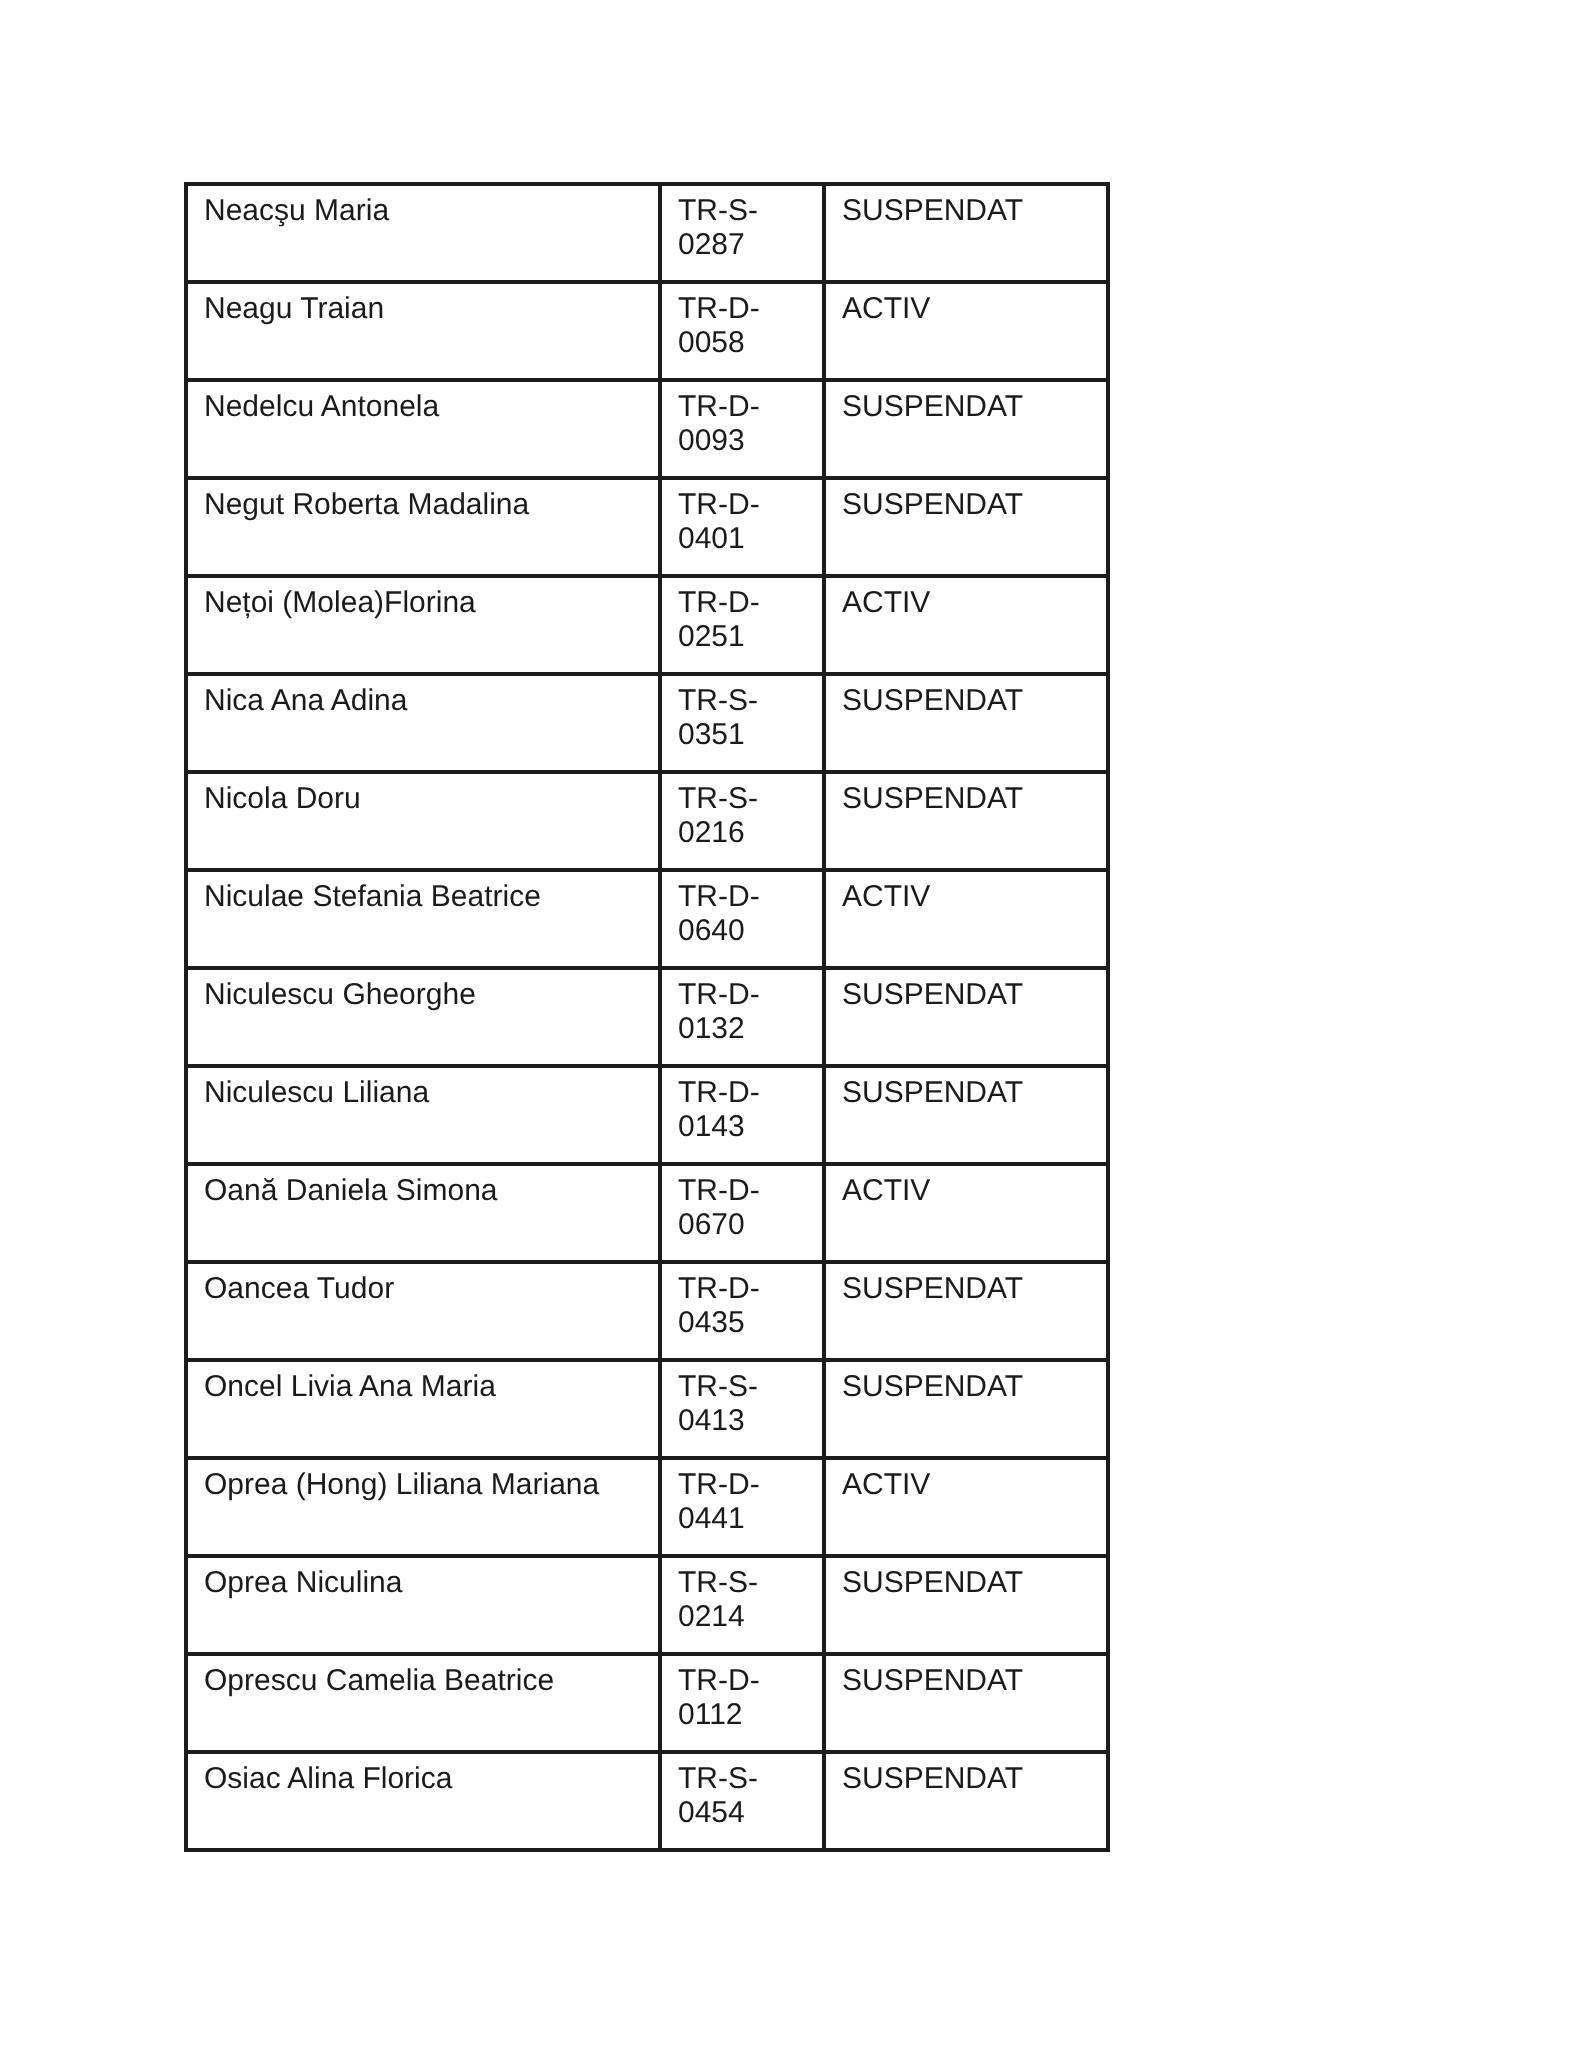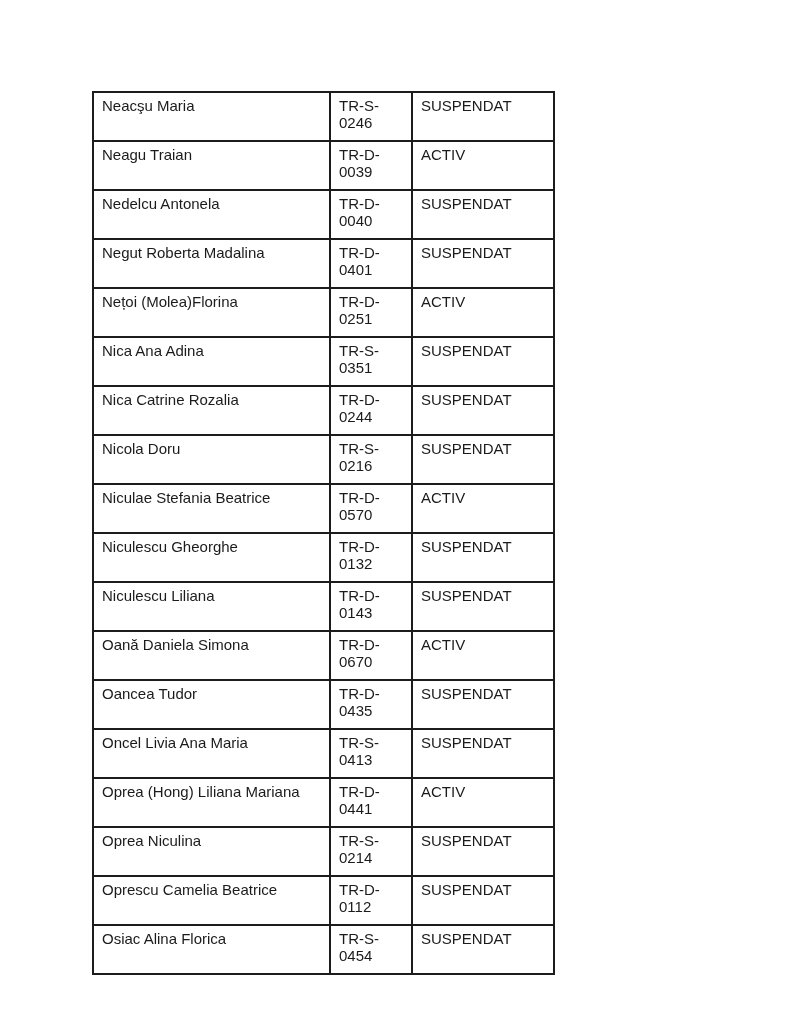--- a/index.html
+++ b/index.html
@@ -45,61 +45,56 @@
 <div class="page">
   <table class="member-table">
     <colgroup>
       <col class="col-name">
       <col class="col-code">
       <col class="col-status">
     </colgroup>
     <tbody id="table-rows">
         <tr>
           <td>Neacşu Maria</td>
-          <td>TR-S-0246</td>
+          <td>TR-S-0287</td>
           <td>SUSPENDAT</td>
         </tr>
         <tr>
           <td>Neagu Traian</td>
-          <td>TR-D-0039</td>
+          <td>TR-D-0058</td>
           <td>ACTIV</td>
         </tr>
         <tr>
           <td>Nedelcu Antonela</td>
-          <td>TR-D-0040</td>
+          <td>TR-D-0093</td>
           <td>SUSPENDAT</td>
         </tr>
         <tr>
           <td>Negut Roberta Madalina</td>
           <td>TR-D-0401</td>
           <td>SUSPENDAT</td>
         </tr>
         <tr>
           <td>Nețoi (Molea)Florina</td>
           <td>TR-D-0251</td>
           <td>ACTIV</td>
         </tr>
         <tr>
           <td>Nica Ana Adina</td>
           <td>TR-S-0351</td>
           <td>SUSPENDAT</td>
         </tr>
         <tr>
-          <td>Nica Catrine Rozalia</td>
-          <td>TR-D-0244</td>
-          <td>SUSPENDAT</td>
-        </tr>
-        <tr>
           <td>Nicola Doru</td>
           <td>TR-S-0216</td>
           <td>SUSPENDAT</td>
         </tr>
         <tr>
           <td>Niculae Stefania Beatrice</td>
-          <td>TR-D-0570</td>
+          <td>TR-D-0640</td>
           <td>ACTIV</td>
         </tr>
         <tr>
           <td>Niculescu Gheorghe</td>
           <td>TR-D-0132</td>
           <td>SUSPENDAT</td>
         </tr>
         <tr>
           <td>Niculescu Liliana</td>
           <td>TR-D-0143</td>

